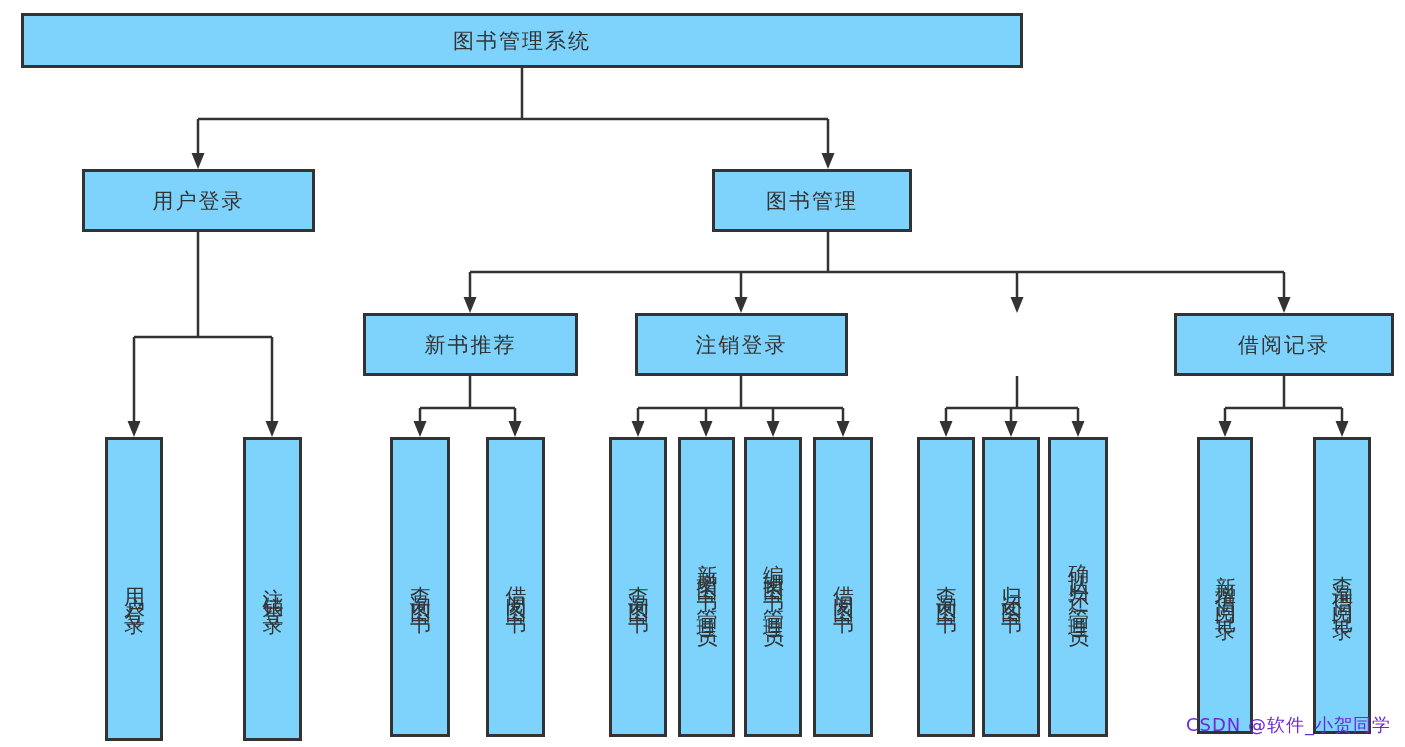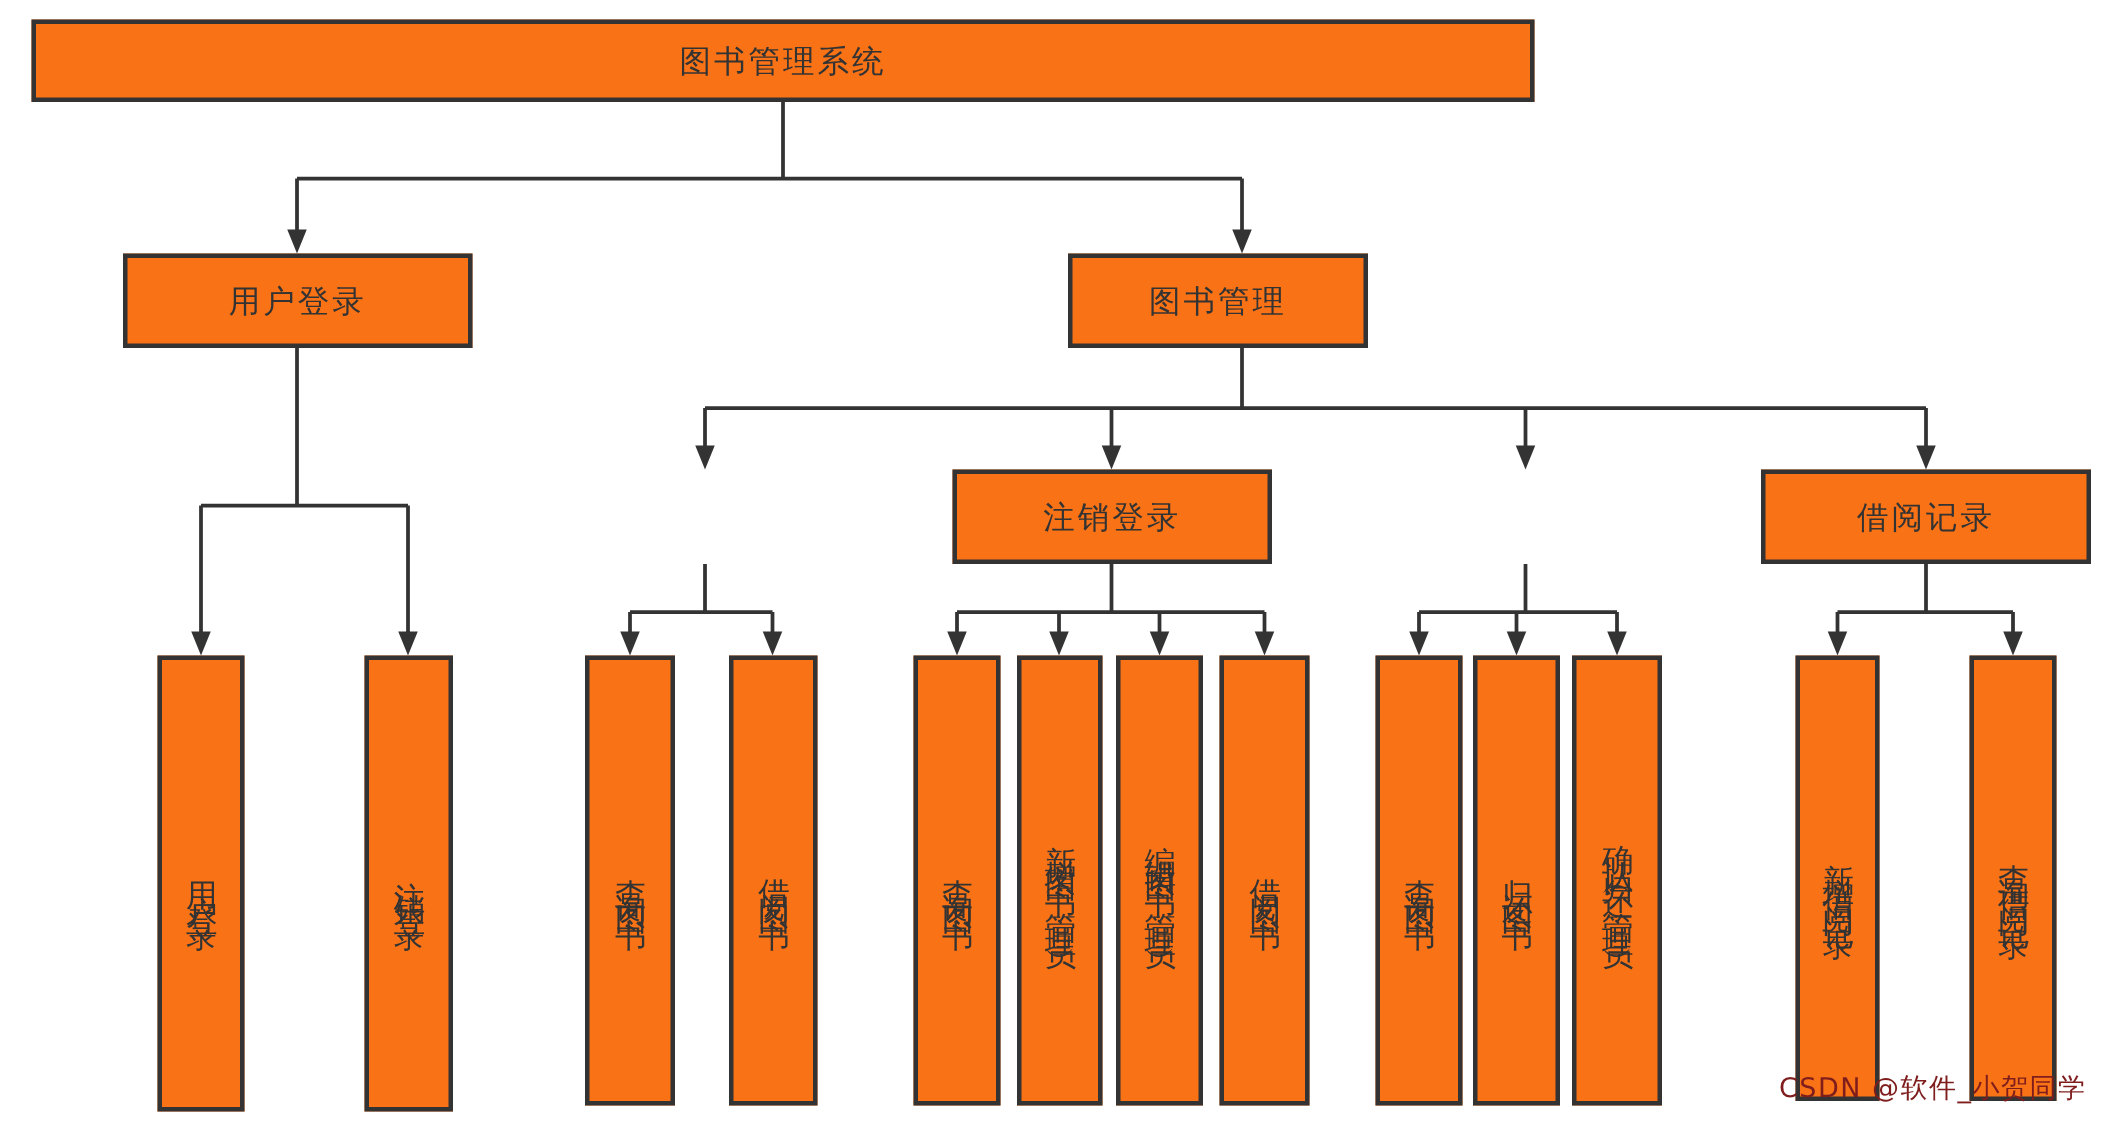--- a/index.html
+++ b/index.html
@@ -14,21 +14,21 @@
   }
   .wires {
     position: absolute;
     left: 0; top: 0;
     width: 1405px; height: 747px;
     pointer-events: none;
   }
   .box {
     position: absolute;
     box-sizing: border-box;
-    background: #f97316;
+    background: #7dd3fc;
     border: 3px solid #333333;
     display: flex;
     align-items: center;
     justify-content: center;
     text-align: center;
   }
   .box.h span {
     font-size: 21px;
     letter-spacing: 2px;
     white-space: nowrap;
@@ -41,21 +41,21 @@
     letter-spacing: 9px;
     line-height: 1;
     color: #333333;
   }
   .watermark {
     position: absolute;
     left: 1186px;
     top: 713px;
     font-size: 18px;
     letter-spacing: 1px;
-    color: #7f1d1d;
+    color: #6d28d9;
     white-space: nowrap;
     z-index: 10;
   }
 </style>
 </head>
 <body>
 
 <div class="canvas">
 
   <svg class="wires" width="1405" height="747" viewBox="0 0 1405 747" xmlns="http://www.w3.org/2000/svg">
@@ -102,20 +102,23 @@
     <span>图书管理系统</span>
   </div>
 
   <div class="box h" style="left:82px;top:169px;width:233px;height:63px">
     <span>用户登录</span>
   </div>
   <div class="box h" style="left:712px;top:169px;width:200px;height:63px">
     <span>图书管理</span>
   </div>
 
+  <div class="box h" style="left:363px;top:313px;width:215px;height:63px">
+    <span>新书推荐</span>
+  </div>
   <div class="box h" style="left:635px;top:313px;width:213px;height:63px">
     <span>注销登录</span>
   </div>
   <div class="box h" style="left:1174px;top:313px;width:220px;height:63px">
     <span>借阅记录</span>
   </div>
 
   <div class="box v" style="left:105px;top:437px;width:58px;height:304px">
     <span>用户登录</span>
   </div>

